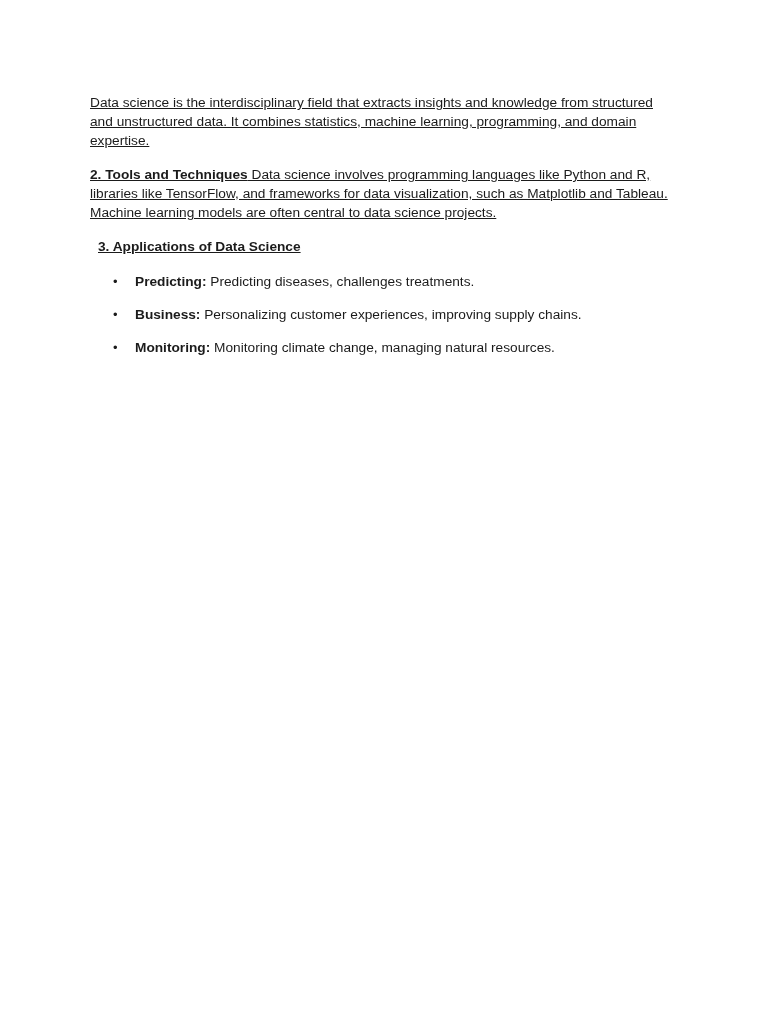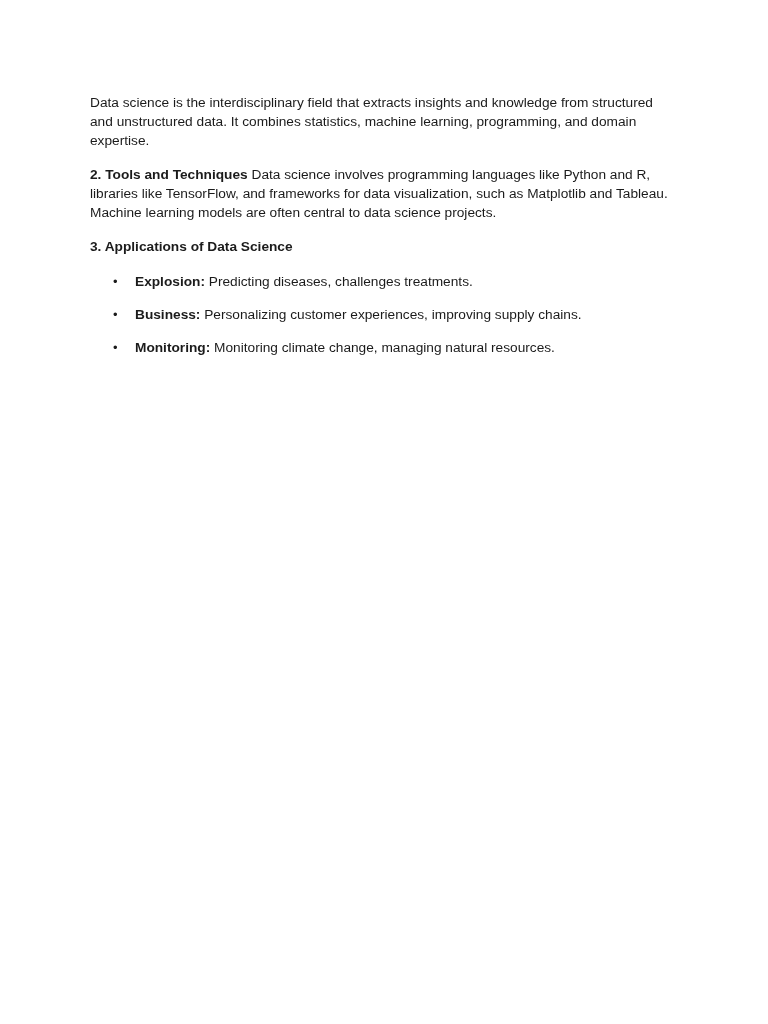--- a/index.html
+++ b/index.html
@@ -19,20 +19,21 @@
     width: 768px;
     height: 1024px;
     padding: 93px 90px 0 90px;
     background: #ffffff;
     font-size: 13.7px;
     line-height: 19px;
   }
   .para {
     margin: 0 0 15px 0;
     text-align: left;
+    text-decoration: underline;
   }
   .lead {
     font-weight: bold;
   }
   .bullet-list {
     list-style: none;
     margin: 0 0 0 0;
     padding: 0;
   }
   .bullet-item {
@@ -44,21 +45,21 @@
   .bullet-marker {
     width: 22px;
     flex: 0 0 22px;
     font-size: 13px;
   }
   .bullet-body {
     flex: 1;
   }
   .heading {
     font-weight: bold;
-    margin: 0 0 16px 0;
+    margin: 0 0 16px 8px;
   }
 </style>
 </head>
 <body>
 
 <div class="page">
 
   <p class="para">
     <span>Data science is the interdisciplinary field that extracts insights and knowledge from structured and unstructured data. It combines statistics, machine learning, programming, and domain expertise.</span>
   </p>
@@ -67,21 +68,21 @@
   <p class="para">
     <span class="lead">2. Tools and Techniques</span><span> Data science involves programming languages like Python and R, libraries like TensorFlow, and frameworks for data visualization, such as Matplotlib and Tableau. Machine learning models are often central to data science projects.</span>
   </p>
 
   <p class="para heading">3. Applications of Data Science</p>
 
   <ul class="bullet-list">
     <li class="bullet-item">
       <span class="bullet-marker">•</span>
       <span class="bullet-body">
-        <span class="lead">Explosion:</span><span> Predicting diseases, challenges treatments.</span>
+        <span class="lead">Predicting:</span><span> Predicting diseases, challenges treatments.</span>
       </span>
     </li>
     <li class="bullet-item">
       <span class="bullet-marker">•</span>
       <span class="bullet-body">
         <span class="lead">Business:</span><span> Personalizing customer experiences, improving supply chains.</span>
       </span>
     </li>
     <li class="bullet-item">
       <span class="bullet-marker">•</span>

